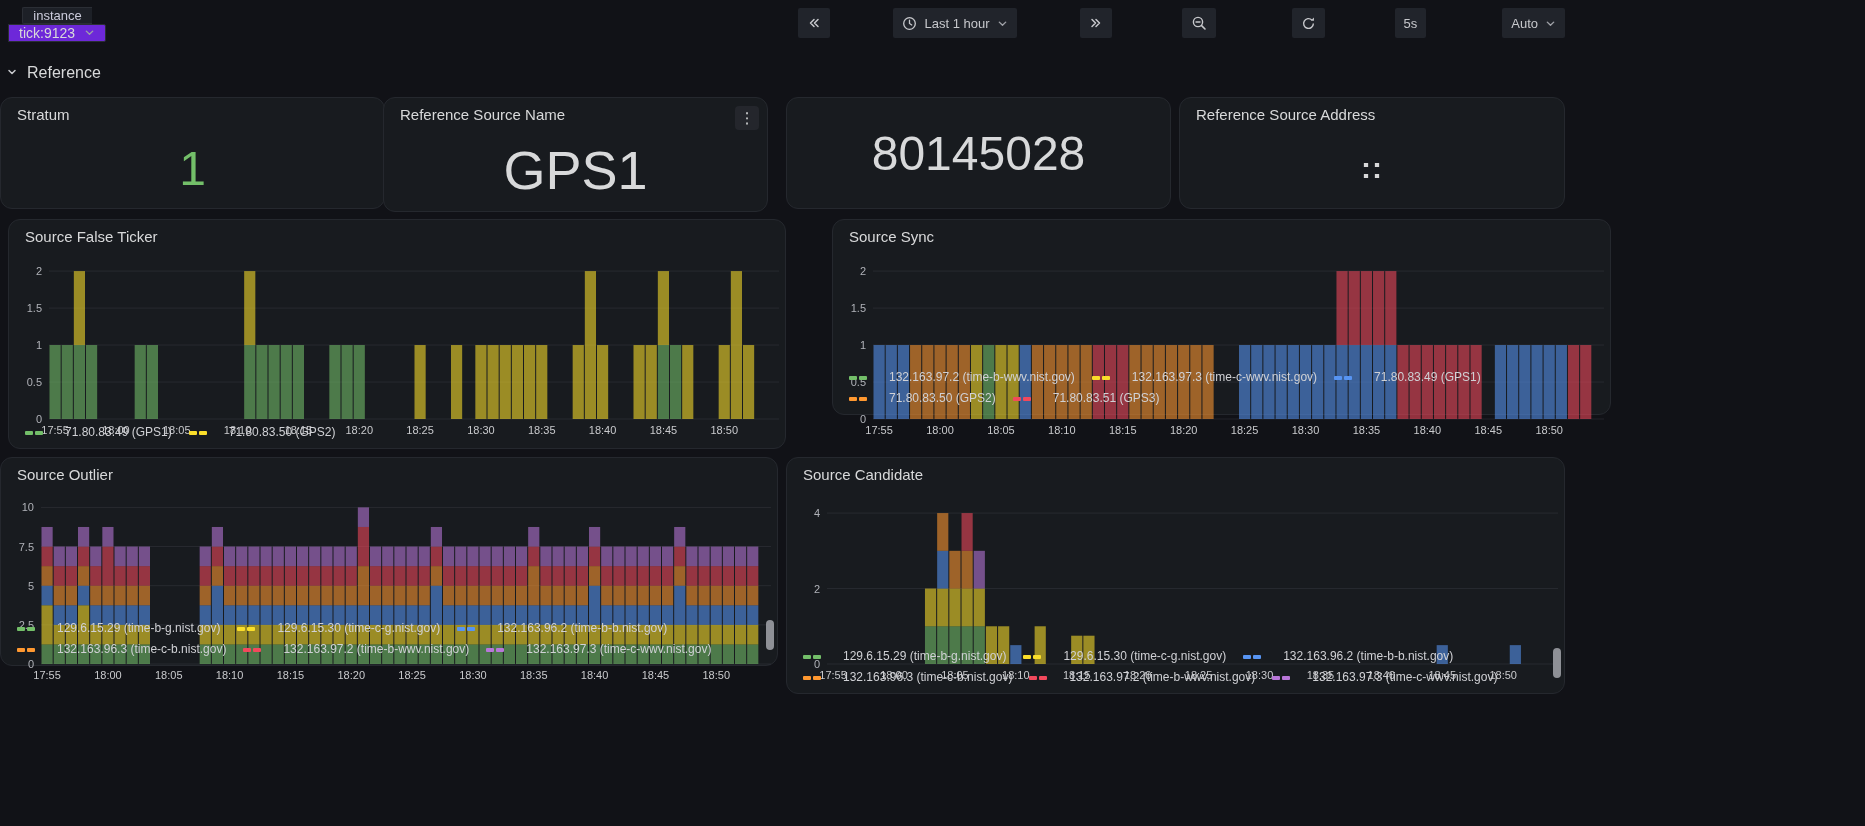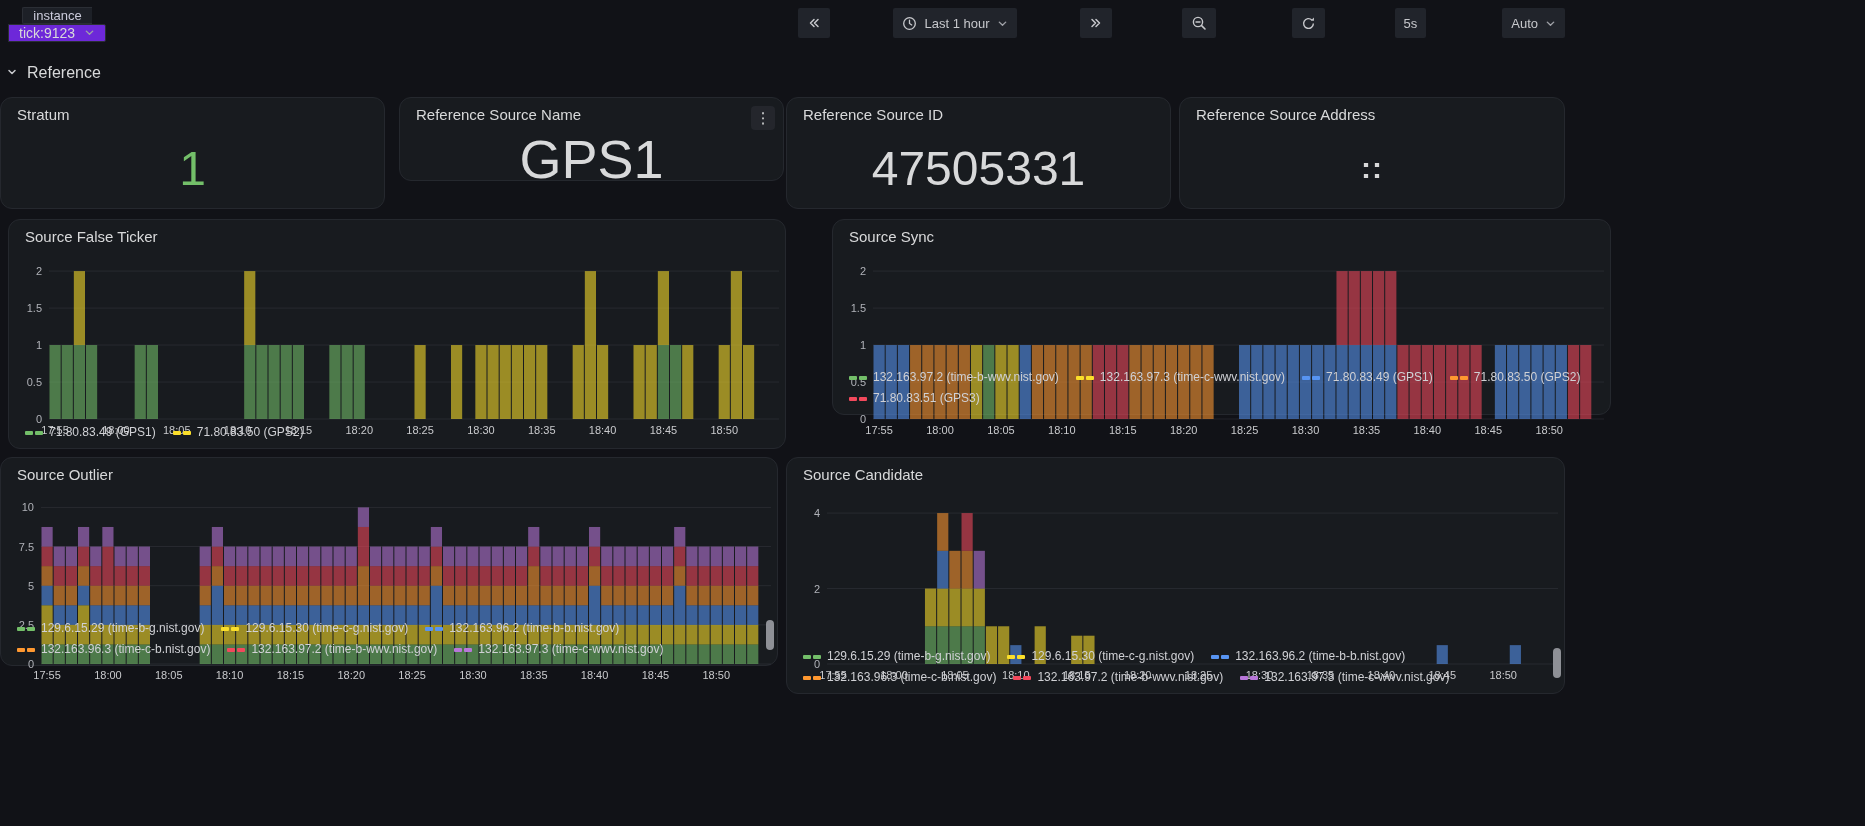--- a/index.html
+++ b/index.html
@@ -45,21 +45,21 @@
   .v-stratum { font-size:48px; }
   .v-name { font-size:54px; }
   .v-id { font-size:48px; }
   .v-addr { font-size:30px; font-weight:700; letter-spacing:1px; }
 
   .chart-body { flex:1; min-height:0; padding:0 6px; cursor:crosshair; }
   .legend { flex:none; position:relative; padding:2px 16px 7px; }
   .legend-items { display:flex; flex-wrap:wrap; column-gap:17px; row-gap:4px; font-size:12px;
     color:#d0d1d5; line-height:17px; }
   .legend-tall .legend-items { max-height:40px; overflow:hidden; }
-  .legend-item { display:inline-flex; align-items:center; gap:6px; cursor:pointer; white-space:nowrap; }
+  .legend-item { display:inline-flex; align-items:center; gap:22px; cursor:pointer; white-space:nowrap; }
   .lg-marks { display:inline-flex; gap:2px; align-items:center; }
   .lg-mark { width:8px; height:4px; border-radius:1px; display:inline-block; }
   .scroll-thumb { position:absolute; right:3px; top:2px; width:8px; height:30px; background:#8e9096;
     border-radius:4px; cursor:grab; }
   svg text { font-family:"Liberation Sans", sans-serif; }
 </style>
 </head>
 <body>
 
 <div class="dashboard">
@@ -152,33 +152,30 @@
     <span class="section-title">Reference</span>
   </div>
 
   <div class="panel" style="left:0;top:97px;width:385px;height:112px">
     <div class="panel-header">
         <span class="panel-title">Stratum</span>
       </div>
     <div class="stat-value v-stratum" style="color: rgb(115, 191, 105);">1</div>
   </div>
 
-  <div class="panel" style="left:399px;top:97px;width:385px;height:84px">
+  <div class="panel" style="left:383px;top:97px;width:385px;height:115px">
     <div class="panel-header">
         <span class="panel-title">Reference Source Name</span>
       </div>
     <button class="kebab">⋮</button>
     <div class="stat-value v-name" style="color: rgb(216, 217, 218);">GPS1</div>
   </div>
 
   <div class="panel" style="left:786px;top:97px;width:385px;height:112px">
-    <div class="panel-header">
-        <span class="panel-title">Reference Source ID</span>
-      </div>
-    <div class="stat-value v-id" style="color: rgb(216, 217, 218);">47505331</div>
+    <div class="stat-value v-id" style="color: rgb(216, 217, 218);">80145028</div>
   </div>
 
   <div class="panel" style="left:1179px;top:97px;width:386px;height:112px">
     <div class="panel-header">
         <span class="panel-title">Reference Source Address</span>
       </div>
     <div class="stat-value v-addr" style="color: rgb(216, 217, 218);">::</div>
   </div>
 
   <div class="panel" style="left:8px;top:219px;width:778px;height:230px">

